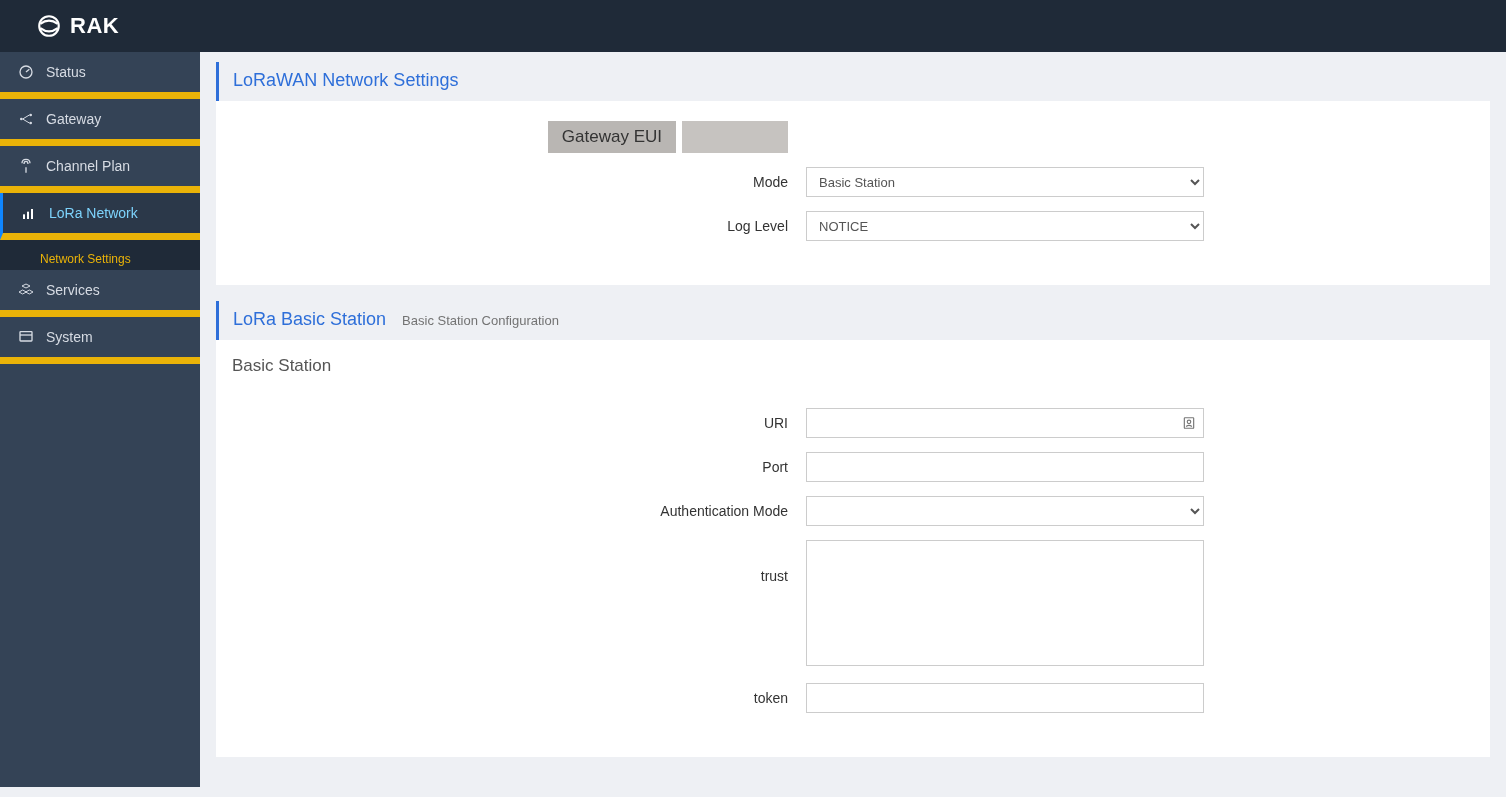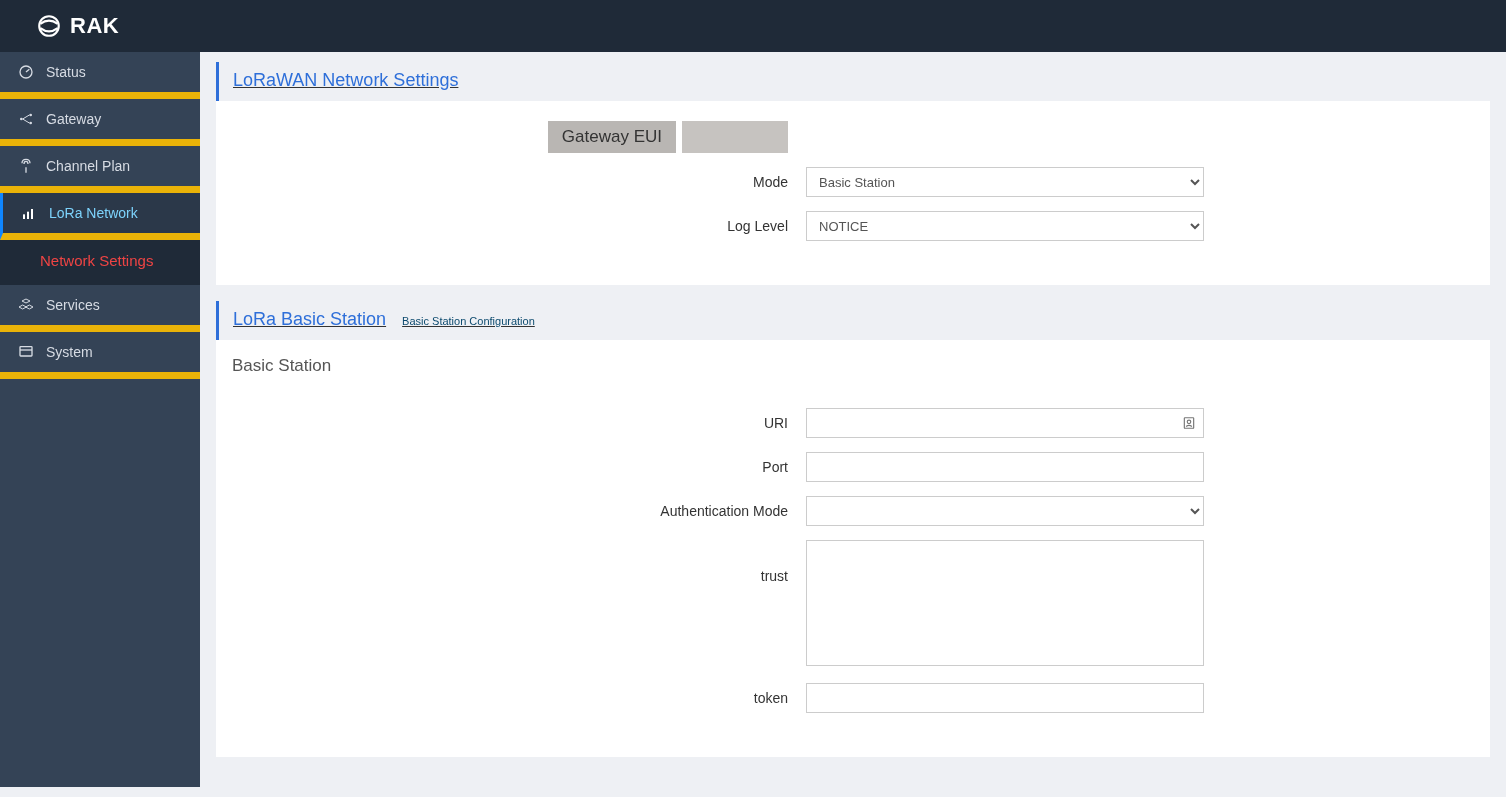--- a/index.html
+++ b/index.html
@@ -29,39 +29,39 @@
       font-size: 14px;
     }
     .side-item.active {
       background: #2b3849;
       border-left: 3px solid #0f86ff;
       color: #7dd3fc;
     }
     .side-icon { width: 16px; height: 16px; display: inline-flex; align-items: center; }
     .side-icon svg { width: 16px; height: 16px; }
     .side-sub {
-      background: #1f2a38; color: #ef4444; position: relative;
-      padding: 12px 18px 16px 40px; font-size: 15px; cursor: pointer;
+      background: #1f2a38; color: #eab308; position: relative;
+      padding: 12px 18px 4px 40px; font-size: 12px; cursor: pointer;
     }
     .side-sub::after {
       content: ""; position: absolute; right: -8px; top: 50%; transform: translateY(-50%);
       border-top: 8px solid transparent; border-bottom: 8px solid transparent;
       border-right: 8px solid #eef0f4;
     }
 
     
     .content { flex: 1; padding: 10px 16px 30px 16px; }
 
     .panel-header {
       background: #eef0f4; padding: 8px 4px 10px 4px;
       border-left: 3px solid #2e6fd9; margin-bottom: 0;
-      display: flex; align-items: baseline; gap: 16px; text-decoration: underline;
+      display: flex; align-items: baseline; gap: 16px;
     }
     .panel-header h2 { color: #2e6fd9; font-weight: 400; font-size: 18px; margin-left: 10px; }
-    .panel-header .subtitle { color: #0c4a6e; font-size: 11px; }
+    .panel-header .subtitle { color: #737373; font-size: 13px; }
 
     .panel-body { background: #fff; padding: 20px 20px 30px 20px; }
 
     .form-row { display: flex; align-items: center; margin-bottom: 14px; }
     .form-row.top-align { align-items: flex-start; }
     .form-label {
       width: 570px; text-align: right; color: #333; padding-right: 18px;
       font-size: 14px;
     }
     .form-field { flex: 1; }

